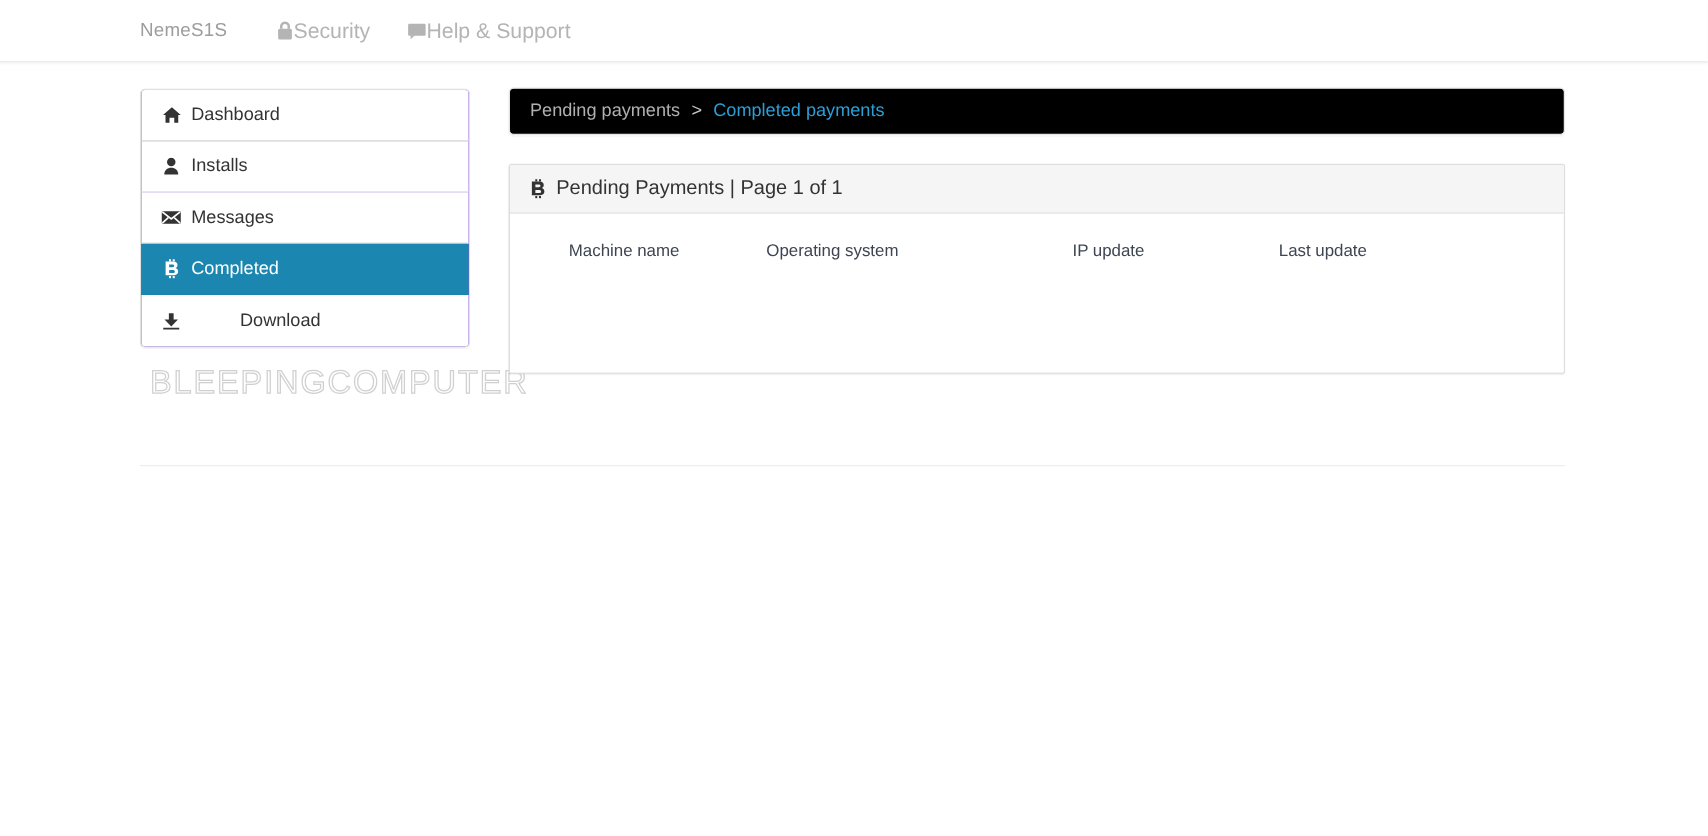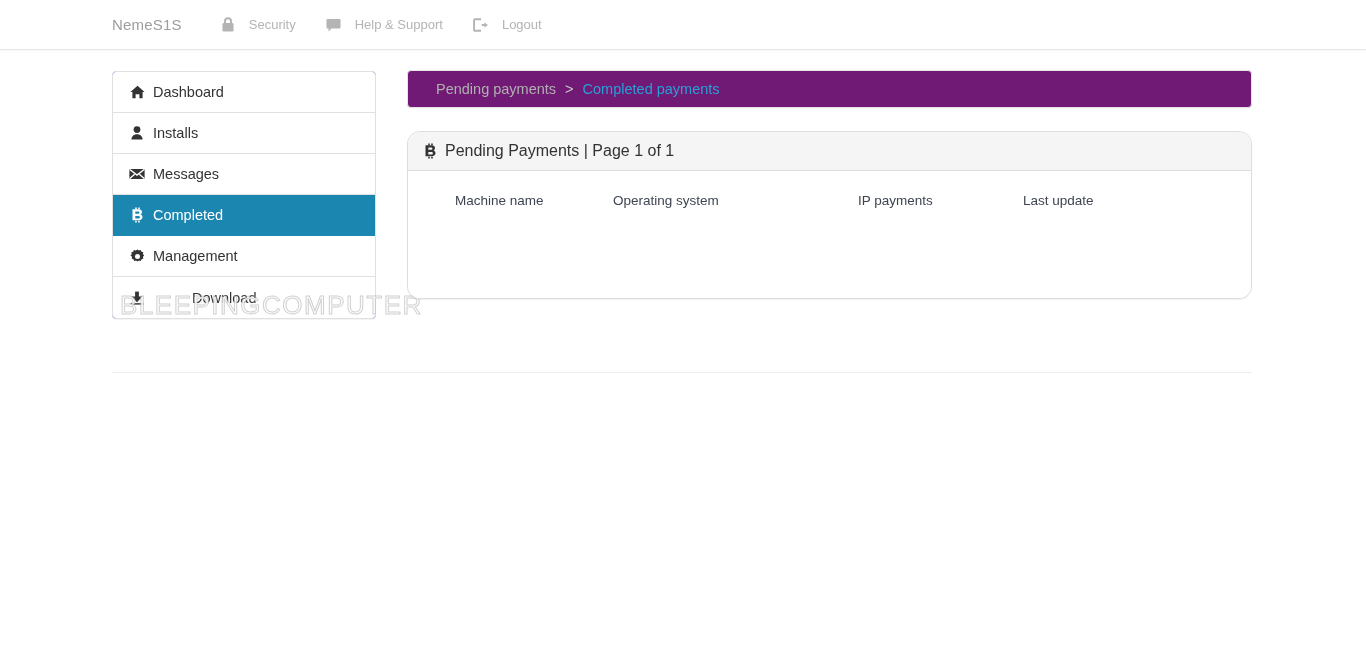--- a/index.html
+++ b/index.html
@@ -37,24 +37,24 @@
   }
   .nav-items {
     display: flex;
     align-items: center;
     margin-left: 24px;
     height: 50px;
   }
   .nav-item {
     display: flex;
     align-items: center;
-    gap: 14px;
+    gap: 0;
     padding: 0 15px;
     height: 50px;
-    font-size: 13px;
+    font-size: 17px;
     color: #b4b4b4;
     text-decoration: none;
     white-space: nowrap;
     cursor: pointer;
   }
   .nav-item.active { color: #333333; font-weight: 600; }
   .nav-ico { display: inline-flex; align-items: center; justify-content: center; }
   .nav-ico svg { display: block; }
 
   
@@ -101,39 +101,39 @@
 
   
   .content {
     position: absolute;
     left: 407px;
     top: 20px;
     width: 845px;
   }
 
   .breadcrumb {
-    background: #701a75;
+    background: #000000;
     border: 1px solid #e5e5e5;
     border-radius: 4px;
     height: 38px;
     display: flex;
     align-items: center;
-    padding: 0 28px;
+    padding: 0 16px;
     font-size: 14.5px;
     box-shadow: 0 1px 1px rgba(0,0,0,0.04);
   }
   .crumb-muted { color: #b0b0b0; }
   .crumb-sep { color: #c8c8c8; margin: 0 9px; }
   .crumb-link { color: #2a9fd6; text-decoration: none; cursor: pointer; }
 
   .panel {
     margin-top: 23px;
     background: #ffffff;
     border: 1px solid #dddddd;
-    border-radius: 13px;
+    border-radius: 2px;
     box-shadow: 0 1px 1px rgba(0,0,0,0.06);
     overflow: hidden;
   }
   .panel-head {
     background: #f5f5f5;
     border-bottom: 1px solid #dddddd;
     height: 39px;
     display: flex;
     align-items: center;
     gap: 8px;
@@ -212,30 +212,20 @@
     <a class="nav-item">
       <span class="nav-ico">
         <svg width="15" height="14" viewBox="0 0 15 14" aria-hidden="true">
           <rect x="0.5" y="1" width="14" height="9.5" rx="1" fill="#b4b4b4"></rect>
           <path d="M2.5 10.2 L2.5 13.4 L6 10.2 Z" fill="#b4b4b4"></path>
         </svg>
       </span>
       <span>Help &amp; Support</span>
     </a>
 
-    <a class="nav-item">
-      <span class="nav-ico">
-        <svg width="15" height="14" viewBox="0 0 15 14" aria-hidden="true">
-          <path d="M8 1.2H2A0.9 0.9 0 0 0 1.1 2.1v9.8A0.9 0.9 0 0 0 2 12.8h6" fill="none" stroke="#b4b4b4" stroke-width="1.9"></path>
-          <path d="M8.6 7h5.6" stroke="#b4b4b4" stroke-width="1.9" fill="none"></path>
-          <path d="M11.5 4.2 L14.4 7 L11.5 9.8 Z" fill="#b4b4b4"></path>
-        </svg>
-      </span>
-      <span>Logout</span>
-    </a>
 
   </div>
 </div>
 
 <div class="wrap">
 
   <div class="sidebar">
 
     <div class="side-item">
       <span class="side-ico">
@@ -273,29 +263,20 @@
           <path d="M4.2 0.4 h1.6 v1.8 h-1.6z M7.2 0.4 h1.6 v1.8 h-1.6z
                    M4.2 13.8 h1.6 v1.8 h-1.6z M7.2 13.8 h1.6 v1.8 h-1.6z" fill="#fff"></path>
           <path d="M1.5 2.2 h6.2c2.1 0 3.3 1.1 3.3 2.8 0 1.2-.6 2-1.6 2.4 1.3.35 2.1 1.25 2.1 2.7 0 1.95-1.45 3.1-3.8 3.1H1.5z
                    M4.3 4.5v2.3h2.7c.9 0 1.4-.45 1.4-1.15S7.9 4.5 7 4.5z
                    M4.3 8.9v2.5h3c1 0 1.6-.5 1.6-1.25S8.3 8.9 7.3 8.9z" fill="#fff"></path>
         </svg>
       </span>
       <span>Completed</span>
     </div>
 
-    <div class="side-item">
-      <span class="side-ico">
-        <svg width="15" height="15" viewBox="0 0 15 15" aria-hidden="true">
-          <path d="M7.5 0.4 l1.5 1.1 1.8-.5 .7 1.75 1.8 .55 -.35 1.85 1.3 1.35 -1.3 1.35 .35 1.85 -1.8 .55 -.7 1.75 -1.8-.5 -1.5 1.1 -1.5-1.1 -1.8 .5 -.7-1.75 -1.8-.55 .35-1.85 L0.45 6.5 l1.3-1.35 -.35-1.85 1.8-.55 .7-1.75 1.8 .5z" fill="#333"></path>
-          <circle cx="7.5" cy="7.5" r="2.5" fill="#ffffff"></circle>
-        </svg>
-      </span>
-      <span>Management</span>
-    </div>
 
     <div class="side-item">
       <span class="side-ico">
         <svg width="14" height="14" viewBox="0 0 14 14" aria-hidden="true">
           <rect x="5.1" y="0.6" width="3.8" height="5.4" fill="#333"></rect>
           <path d="M1.6 5.6 L7 11.2 L12.4 5.6 Z" fill="#333"></path>
           <rect x="0.6" y="12.2" width="12.8" height="1.4" fill="#333"></rect>
         </svg>
       </span>
       <span>Download</span>
@@ -327,21 +308,21 @@
         </span>
         <span>Pending Payments | Page 1 of 1</span>
       </div>
 
       <div class="panel-body">
         <table class="tbl">
           <thead>
             <tr>
               <th class="c1">Machine name</th>
               <th class="c2">Operating system</th>
-              <th class="c3">IP payments</th>
+              <th class="c3">IP update</th>
               <th class="c4">Last update</th>
             </tr>
           </thead>
           <tbody></tbody>
         </table>
       </div>
 
     </div>
   </div>
 

